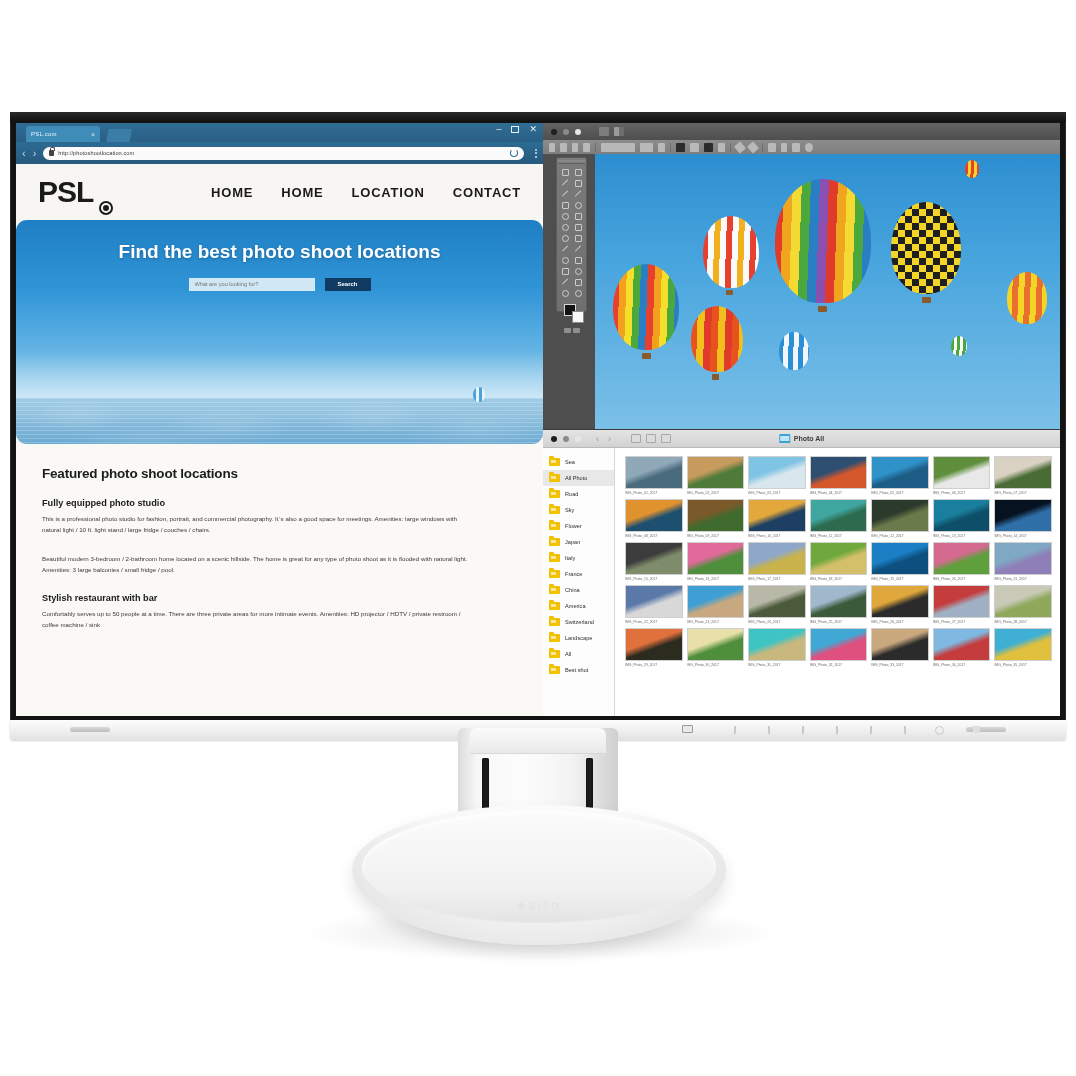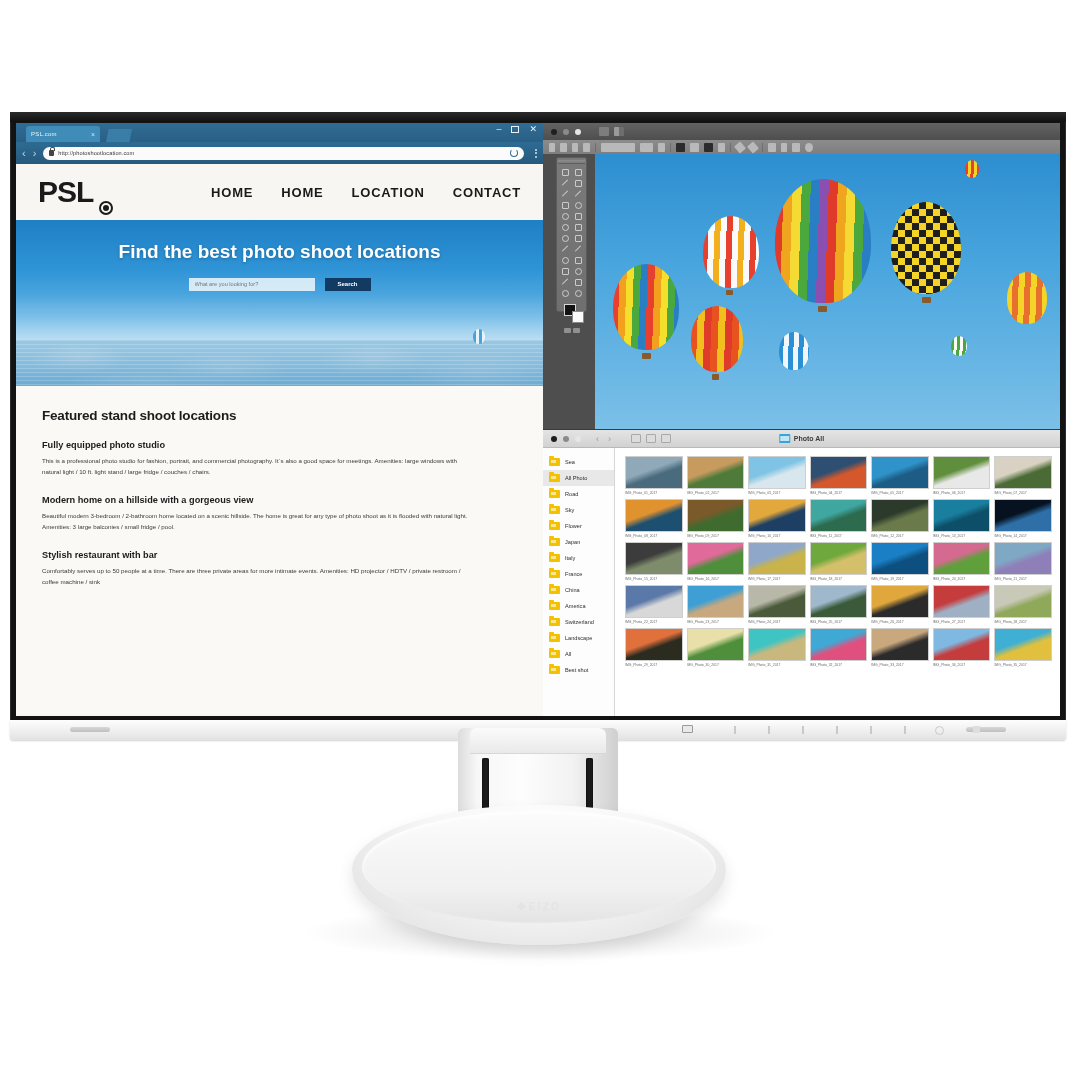--- a/index.html
+++ b/index.html
@@ -92,22 +92,22 @@
     font-family:"Liberation Sans", sans-serif; }
   .logo-aperture{ width:14px; height:14px; border:2px solid #1a1a1a; border-radius:50%;
     margin-left:6px; position:relative; align-self:flex-end; margin-bottom:5px; }
   .logo-aperture:after{ content:""; position:absolute; left:2px; top:2px; width:6px; height:6px;
     background:#1a1a1a; border-radius:50%; }
   .site-nav{ margin-left:auto; display:flex; gap:28px; }
   .site-nav a{ font-size:13px; font-weight:700; color:#1a1a1a; letter-spacing:.8px;
     text-decoration:none; }
 
   
-  .hero{ position:relative; height:166px; overflow:hidden;
-    background:linear-gradient(180deg,#1f7fc4 0%,#2f94d6 30%,#63b3e4 58%,#a9d6f0 76%,#d9ecf8 88%,#bcd9ea 100%); }
+  .hero{ position:relative; height:224px; overflow:hidden;
+    background:linear-gradient(180deg,#1f7fc4 0%,#2f94d6 30%,#63b3e4 58%,#a9d6f0 76%,#d9ecf8 88%,#bcd9ea 100%);border-radius:11px; }
   .hero-clouds{ position:absolute; left:0; right:0; bottom:0; height:92px;
     background:
       radial-gradient(ellipse 70px 22px at 12% 70%, rgba(255,255,255,.95), rgba(255,255,255,0) 70%),
       radial-gradient(ellipse 90px 26px at 40% 82%, rgba(255,255,255,.92), rgba(255,255,255,0) 70%),
       radial-gradient(ellipse 80px 24px at 68% 72%, rgba(255,255,255,.9), rgba(255,255,255,0) 70%),
       radial-gradient(ellipse 110px 30px at 88% 86%, rgba(255,255,255,.9), rgba(255,255,255,0) 70%),
       radial-gradient(ellipse 120px 20px at 25% 96%, rgba(255,255,255,.85), rgba(255,255,255,0) 70%),
       linear-gradient(180deg, rgba(255,255,255,0) 0%, rgba(255,255,255,.35) 55%, rgba(160,205,230,.5) 100%);
   }
   .hero-water{ position:absolute; left:0; right:0; bottom:0; height:46px;
@@ -272,27 +272,26 @@
           <div class="hero-inner">
             <div class="hero-h1">Find the best photo shoot locations</div>
             <div class="hero-search">
               <input type="text" placeholder="What are you looking for?" style="">
               <button>Search</button>
             </div>
           </div>
         </div>
 
         <div class="featured">
-          <div class="feat-title">Featured stand shoot locations</div>
+          <div class="feat-title">Featured photo shoot locations</div>
           <div class="feat-item">
             <div class="feat-h">Fully equipped photo studio</div>
             <div class="feat-p">This is a professional photo studio for fashion, portrait, and commercial photography. It´s also a good space for meetings. Amenities: large windows with natural light / 10 ft. light stand / large fridge / couches / chairs.</div>
           </div>
           <div class="feat-item">
-            <div class="feat-h">Modern home on a hillside with a gorgeous view</div>
             <div class="feat-p">Beautiful modern 3-bedroom / 2-bathroom home located on a scenic hillside. The home is great for any type of photo shoot as it is flooded with natural light. Amenities: 3 large balconies / small fridge / pool.</div>
           </div>
           <div class="feat-item">
             <div class="feat-h">Stylish restaurant with bar</div>
             <div class="feat-p">Comfortably serves up to 50 people at a time. There are three private areas for more intimate events. Amenities: HD projector / HDTV / private restroom / coffee machine / sink</div>
           </div>
         </div>
       </div>
 
       <div class="rightpane">

